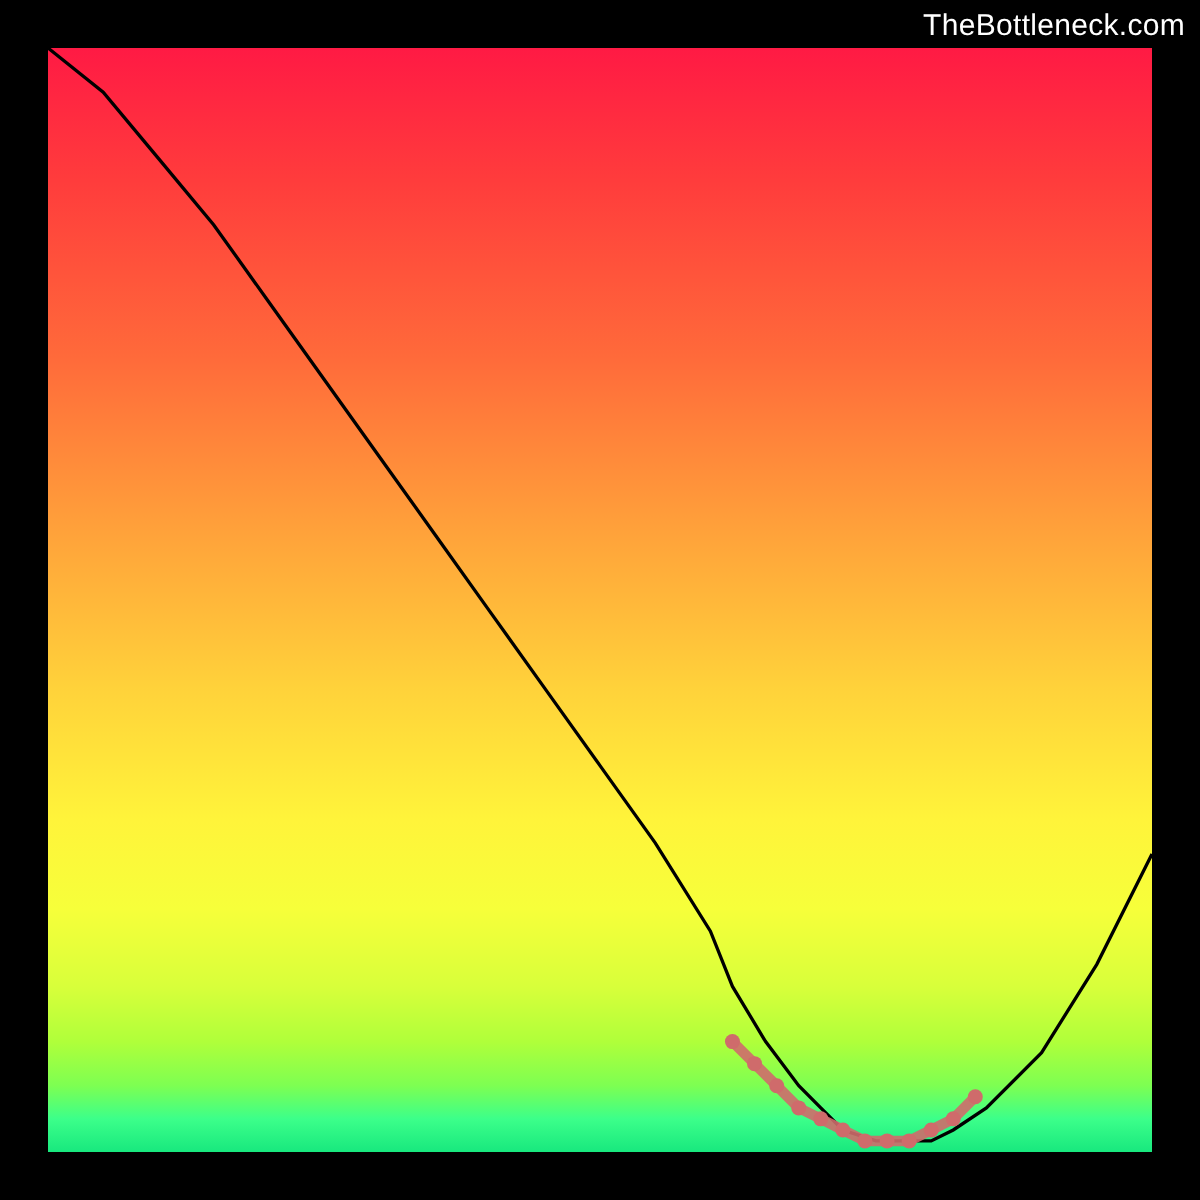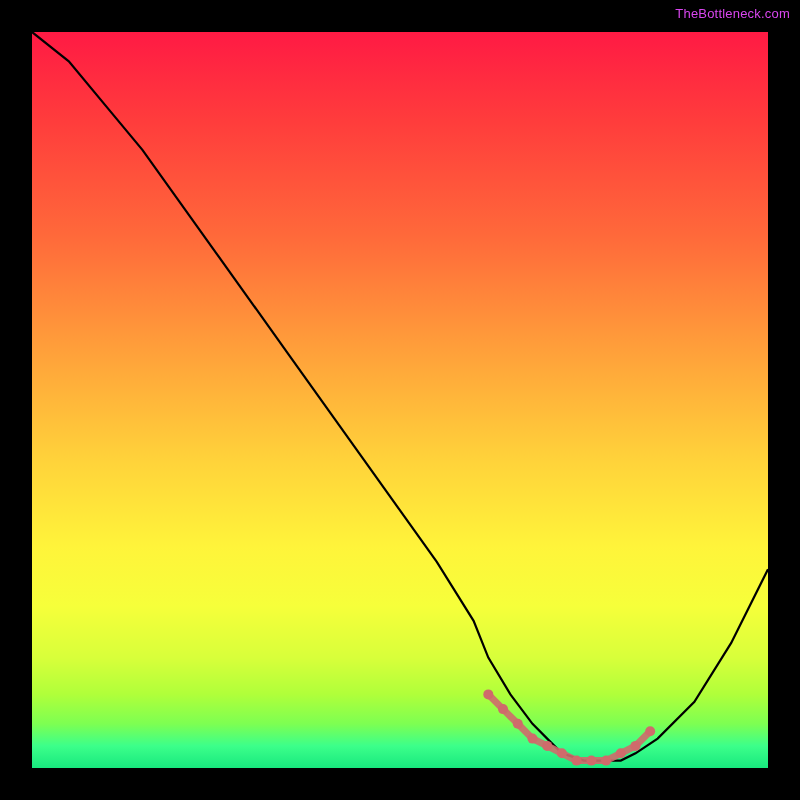--- a/index.html
+++ b/index.html
@@ -41,22 +41,22 @@
       #b0ff3a 90%,
       #7dff52 94%,
       #3cff8a 97%,
       #18e87e 100%
     );
   }
   .watermark {
     position: absolute;
     top: 6px;
     right: 10px;
-    color: #d946ef;
-    font-size: 13px;
+    color: #ffffff;
+    font-size: 20px;
     font-weight: 500;
     letter-spacing: 0.2px;
   }
   svg.curve {
     position: absolute;
     left: 0; top: 0;
     width: 100%;
     height: 100%;
   }
 </style>

